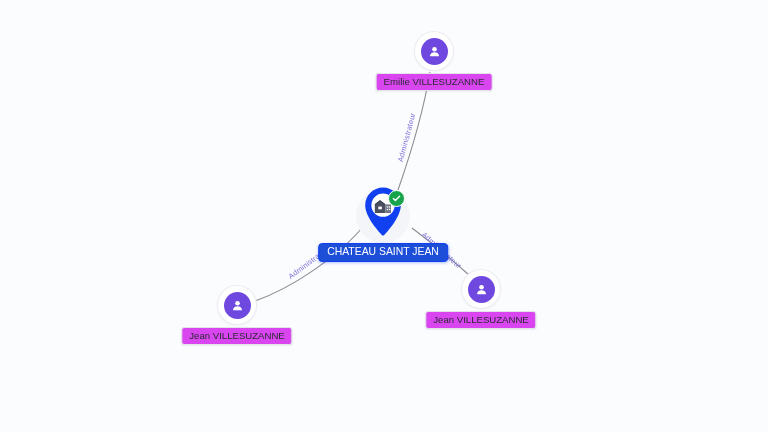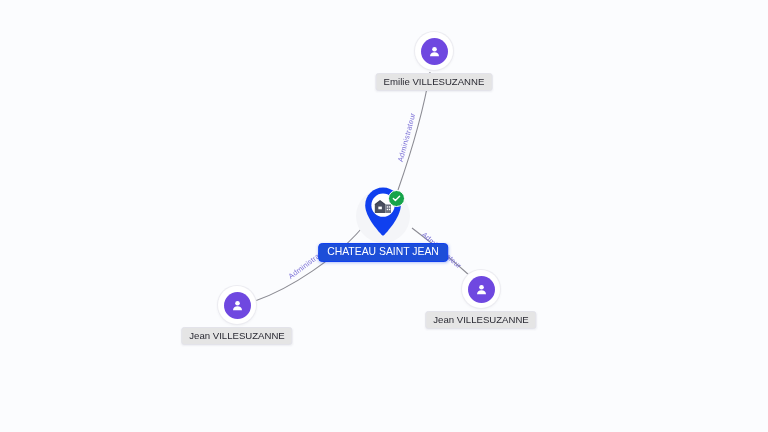--- a/index.html
+++ b/index.html
@@ -76,21 +76,21 @@
     justify-content: center;
   }
   .person-disc svg { display: block; }
 
   .node-label {
     position: absolute;
     left: 50%;
     top: 22px;
     transform: translateX(-50%);
     white-space: nowrap;
-    background: #e5e5e5;
+    background: #d946ef;
     border: 1px solid #e3e3ea;
     border-radius: 3px;
     padding: 2px 7px 3px 7px;
     font-size: 9.6px;
     color: #2a2a33;
     line-height: 1.15;
     box-shadow: 0 1px 2px rgba(60,60,90,0.07);
   }
 
   

